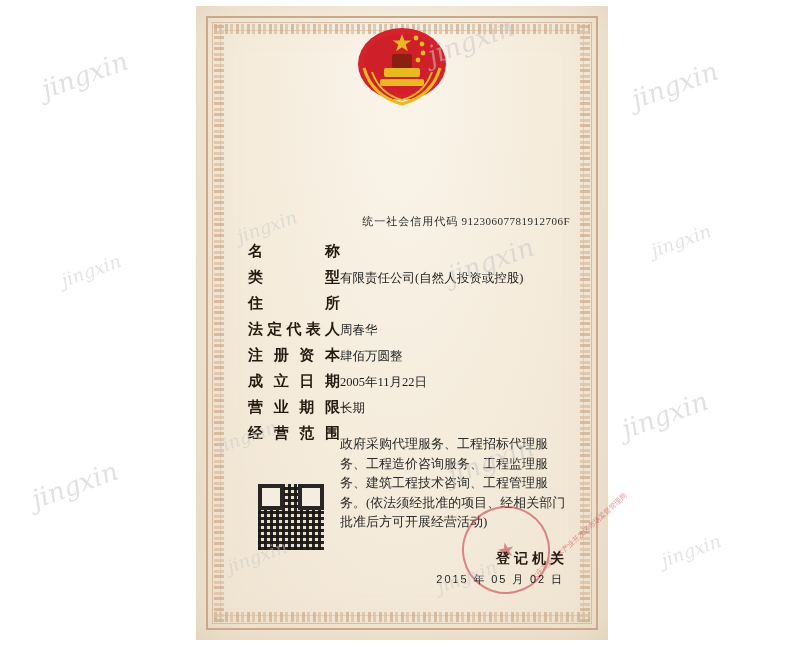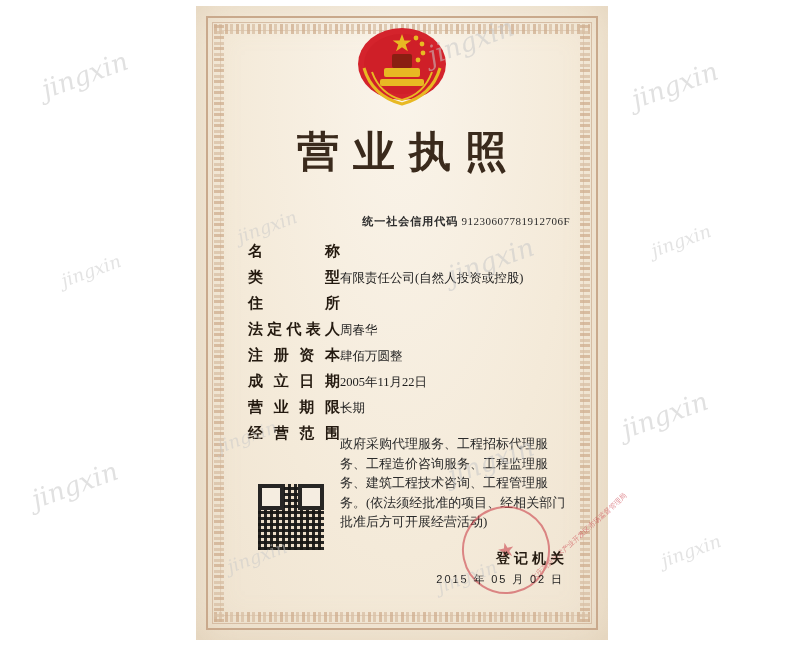--- a/index.html
+++ b/index.html
@@ -72,21 +72,21 @@
     color:#3a2a1c;
     text-indent:14px;
   }
 
   
   .code-line{
     position:absolute;right:38px;top:208px;
     font-size:11px;color:#2b2b2b;
     white-space:nowrap;
   }
-  .code-line .lbl{letter-spacing:1px;font-weight:bold;}
+  .code-line .lbl{letter-spacing:1px;}
   .code-line .val{font-family:"Liberation Serif",serif;letter-spacing:.5px;}
 
   
   .fields{
     position:absolute;left:52px;top:236px;right:36px;
   }
   .row{
     display:flex;
     align-items:flex-start;
     margin-bottom:7px;
@@ -221,21 +221,20 @@
         <polygon points="48,10 50.4,16.5 57.3,16.5 51.7,20.6 53.9,27.2 48,23.2 42.1,27.2 44.3,20.6 38.7,16.5 45.6,16.5" fill="#e8b923"></polygon>
         <circle cx="62" cy="14" r="2.4" fill="#e8b923"></circle>
         <circle cx="68" cy="20" r="2.4" fill="#e8b923"></circle>
         <circle cx="69" cy="29" r="2.4" fill="#e8b923"></circle>
         <circle cx="64" cy="36" r="2.4" fill="#e8b923"></circle>
         <path d="M10,44 Q18,72 48,80 Q78,72 86,44" fill="none" stroke="#e8b923" stroke-width="3"></path>
         <path d="M18,48 Q26,70 48,76 Q70,70 78,48" fill="none" stroke="#e8b923" stroke-width="2"></path>
       </svg>
     </div>
 
-    <div class="title">营业执照</div>
 
     <div class="code-line">
       <span class="lbl">统一社会信用代码</span>
       <span class="val">91230607781912706F</span>
     </div>
 
     <div class="fields">
 
       <div class="row">
         <div class="label">

